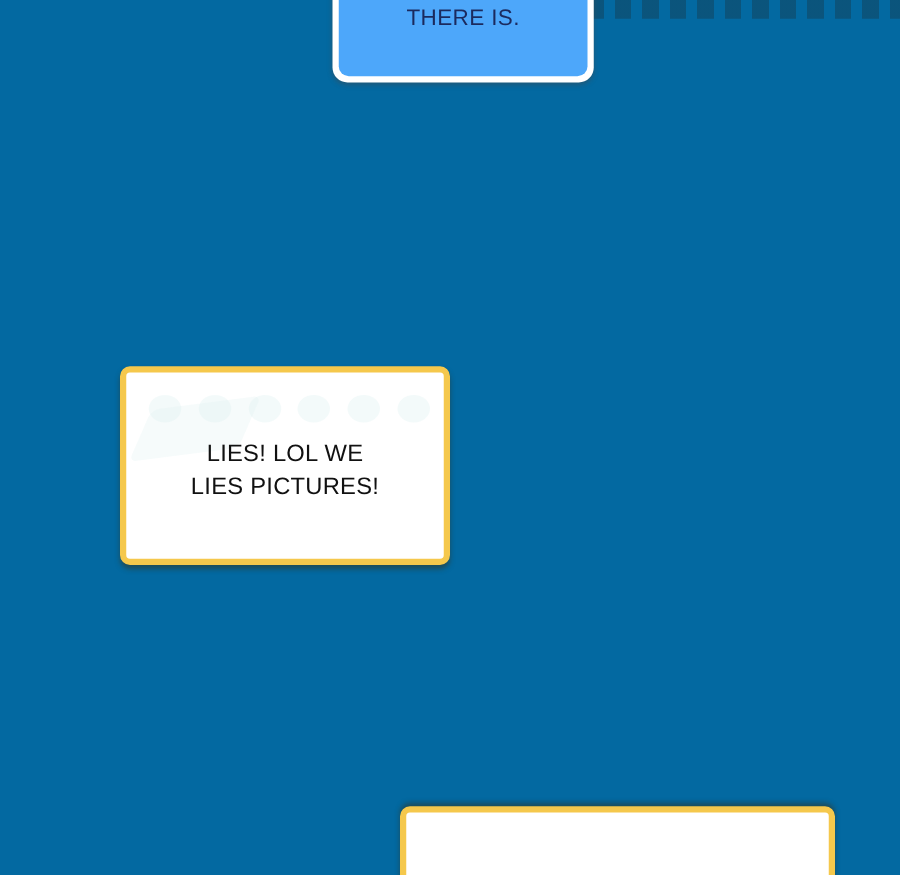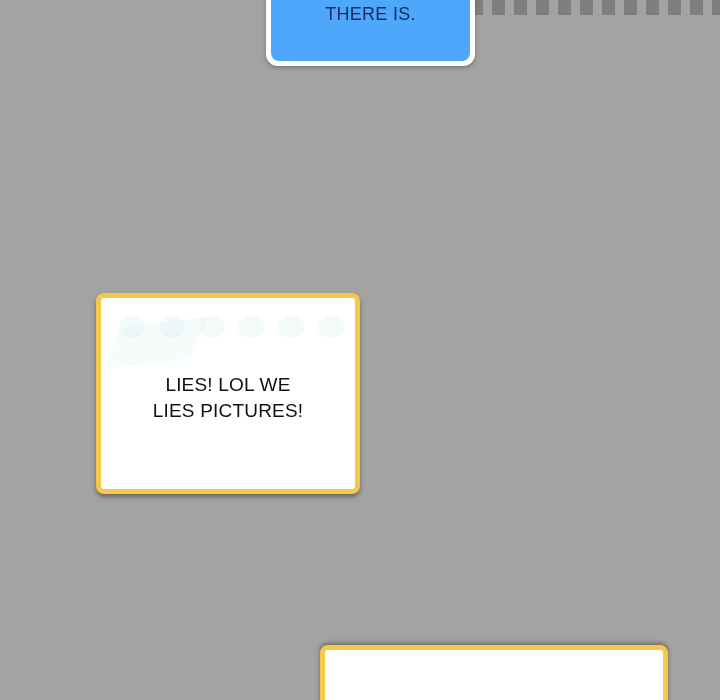--- a/index.html
+++ b/index.html
@@ -10,21 +10,21 @@
   body {
     width: 720px;
     height: 700px;
     font-family: "Liberation Sans", sans-serif;
   }
   .stage {
     position: relative;
     width: 720px;
     height: 700px;
     overflow: hidden;
-    background: #a3a3a3;
+    background: #0369a1;
   }
 
   
   .texture-strip {
     position: absolute;
     left: 470px;
     top: 0;
     width: 250px;
     height: 15px;
     background:
@@ -60,21 +60,21 @@
     font-weight: 500;
     letter-spacing: 0.3px;
   }
 
   
   .bubble-middle {
     position: absolute;
     left: 96px;
     top: 293px;
     width: 264px;
-    height: 201px;
+    height: 159px;
     box-sizing: border-box;
     background: #fff;
     border: 5px solid #F5C84C;
     border-radius: 8px;
     box-shadow: 0 3px 4px rgba(55,48,20,0.5);
   }
   .bubble-middle-textwrap {
     position: absolute;
     left: 0; right: 0; top: 0; bottom: 0;
     display: flex;

